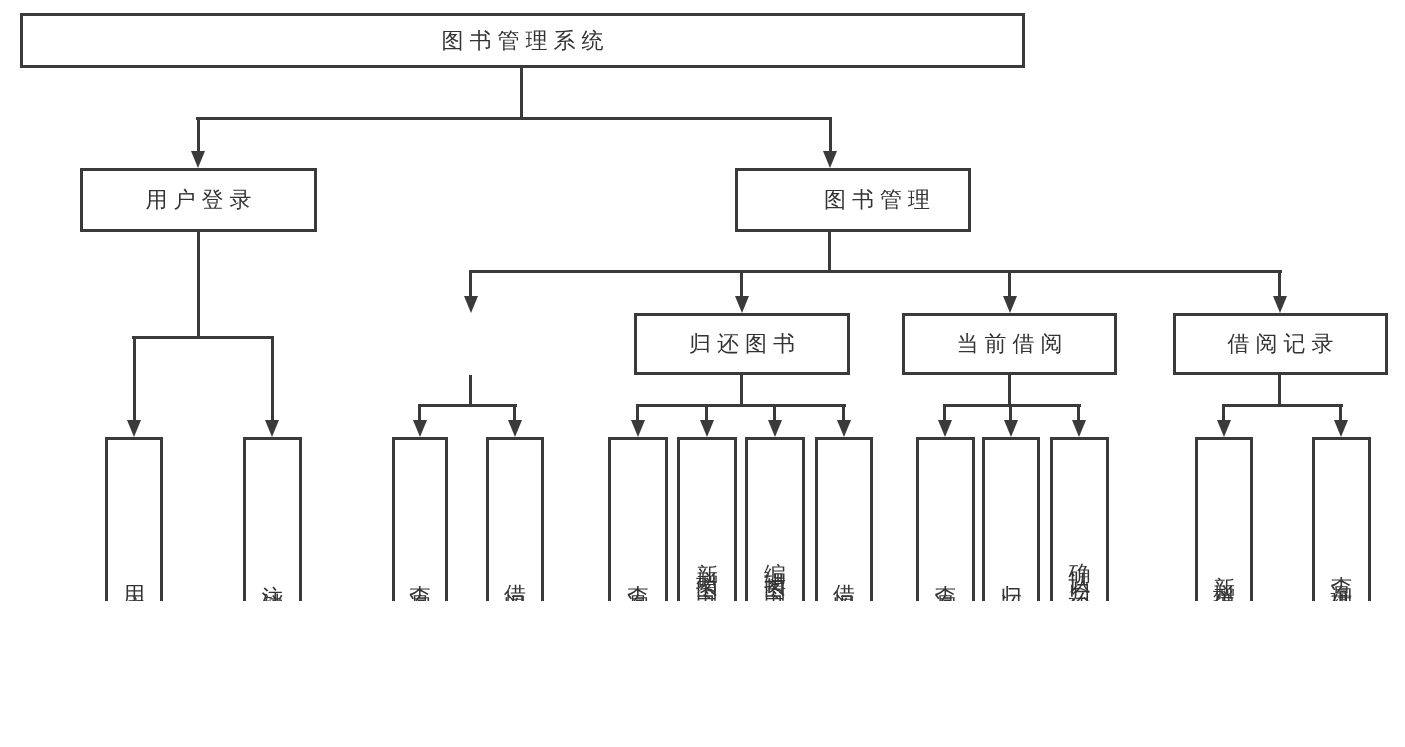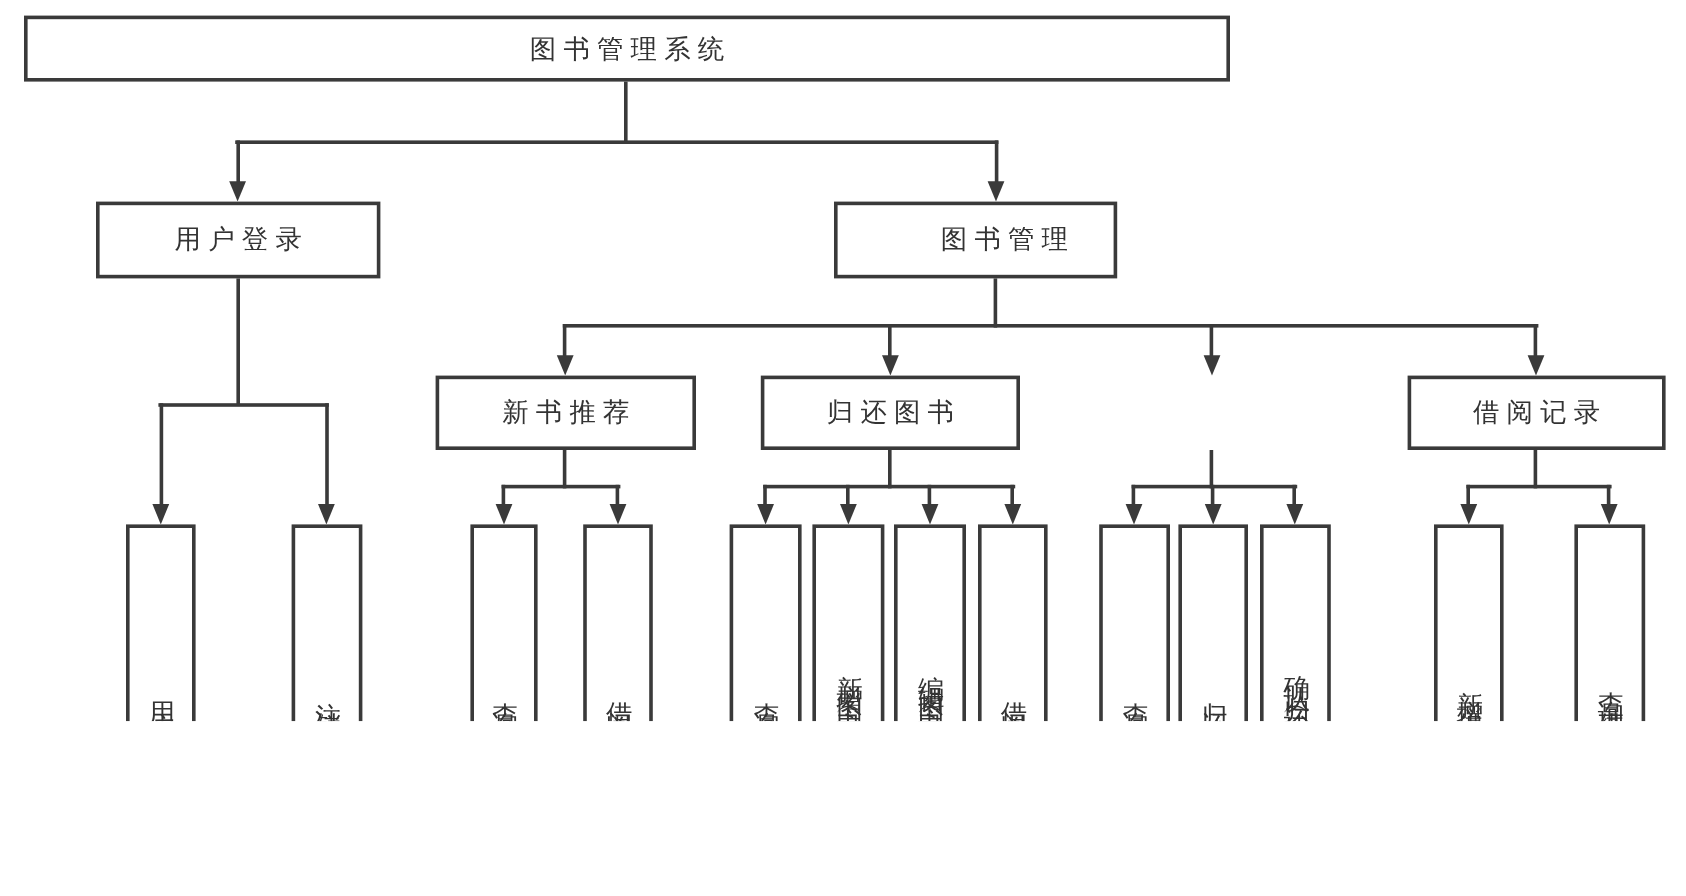--- a/index.html
+++ b/index.html
@@ -45,21 +45,21 @@
   <div class="vline" style="left:520px;top:68px;height:50px;"></div>
   <div class="hline" style="left:196px;top:117px;width:636px;"></div>
   <div class="vline" style="left:197px;top:117px;height:36px;"></div>
   <div class="arrow" style="left:191px;top:151px;"></div>
   <div class="vline" style="left:829px;top:117px;height:36px;"></div>
   <div class="arrow" style="left:823px;top:151px;"></div>
 
   <div class="node node-h" style="left:80px;top:168px;width:237px;height:64px;">
     <span class="lbl">用户登录</span>
   </div>
-  <div class="node node-h" style="left:695px;top:168px;width:236px;height:64px;padding-left:48px;">
+  <div class="node node-h" style="left:735px;top:168px;width:236px;height:64px;padding-left:48px;">
     <span class="lbl">图书管理</span>
   </div>
 
   <div class="vline" style="left:197px;top:232px;height:105px;"></div>
   <div class="hline" style="left:132px;top:336px;width:142px;"></div>
   <div class="vline" style="left:133px;top:336px;height:85px;"></div>
   <div class="arrow" style="left:127px;top:420px;"></div>
   <div class="vline" style="left:271px;top:336px;height:85px;"></div>
   <div class="arrow" style="left:265px;top:420px;"></div>
 
@@ -67,25 +67,25 @@
   <div class="hline" style="left:469px;top:270px;width:813px;"></div>
   <div class="vline" style="left:469px;top:270px;height:28px;"></div>
   <div class="arrow" style="left:464px;top:296px;"></div>
   <div class="vline" style="left:740px;top:270px;height:28px;"></div>
   <div class="arrow" style="left:735px;top:296px;"></div>
   <div class="vline" style="left:1008px;top:270px;height:28px;"></div>
   <div class="arrow" style="left:1003px;top:296px;"></div>
   <div class="vline" style="left:1278px;top:270px;height:28px;"></div>
   <div class="arrow" style="left:1273px;top:296px;"></div>
 
-  <div class="node node-h" style="left:363px;top:313px;width:217px;height:62px;">
-    <span class="lbl">新书推荐</span>
-  </div>
   <div class="node node-h" style="left:634px;top:313px;width:216px;height:62px;">
     <span class="lbl">归还图书</span>
+  </div>
+  <div class="node node-h" style="left:902px;top:313px;width:215px;height:62px;">
+    <span class="lbl">当前借阅</span>
   </div>
   <div class="node node-h" style="left:1173px;top:313px;width:215px;height:62px;">
     <span class="lbl">借阅记录</span>
   </div>
 
   <div class="vline" style="left:469px;top:375px;height:32px;"></div>
   <div class="hline" style="left:418px;top:404px;width:99px;"></div>
   <div class="vline" style="left:418px;top:404px;height:18px;"></div>
   <div class="arrow" style="left:413px;top:420px;"></div>
   <div class="vline" style="left:513px;top:404px;height:18px;"></div>

